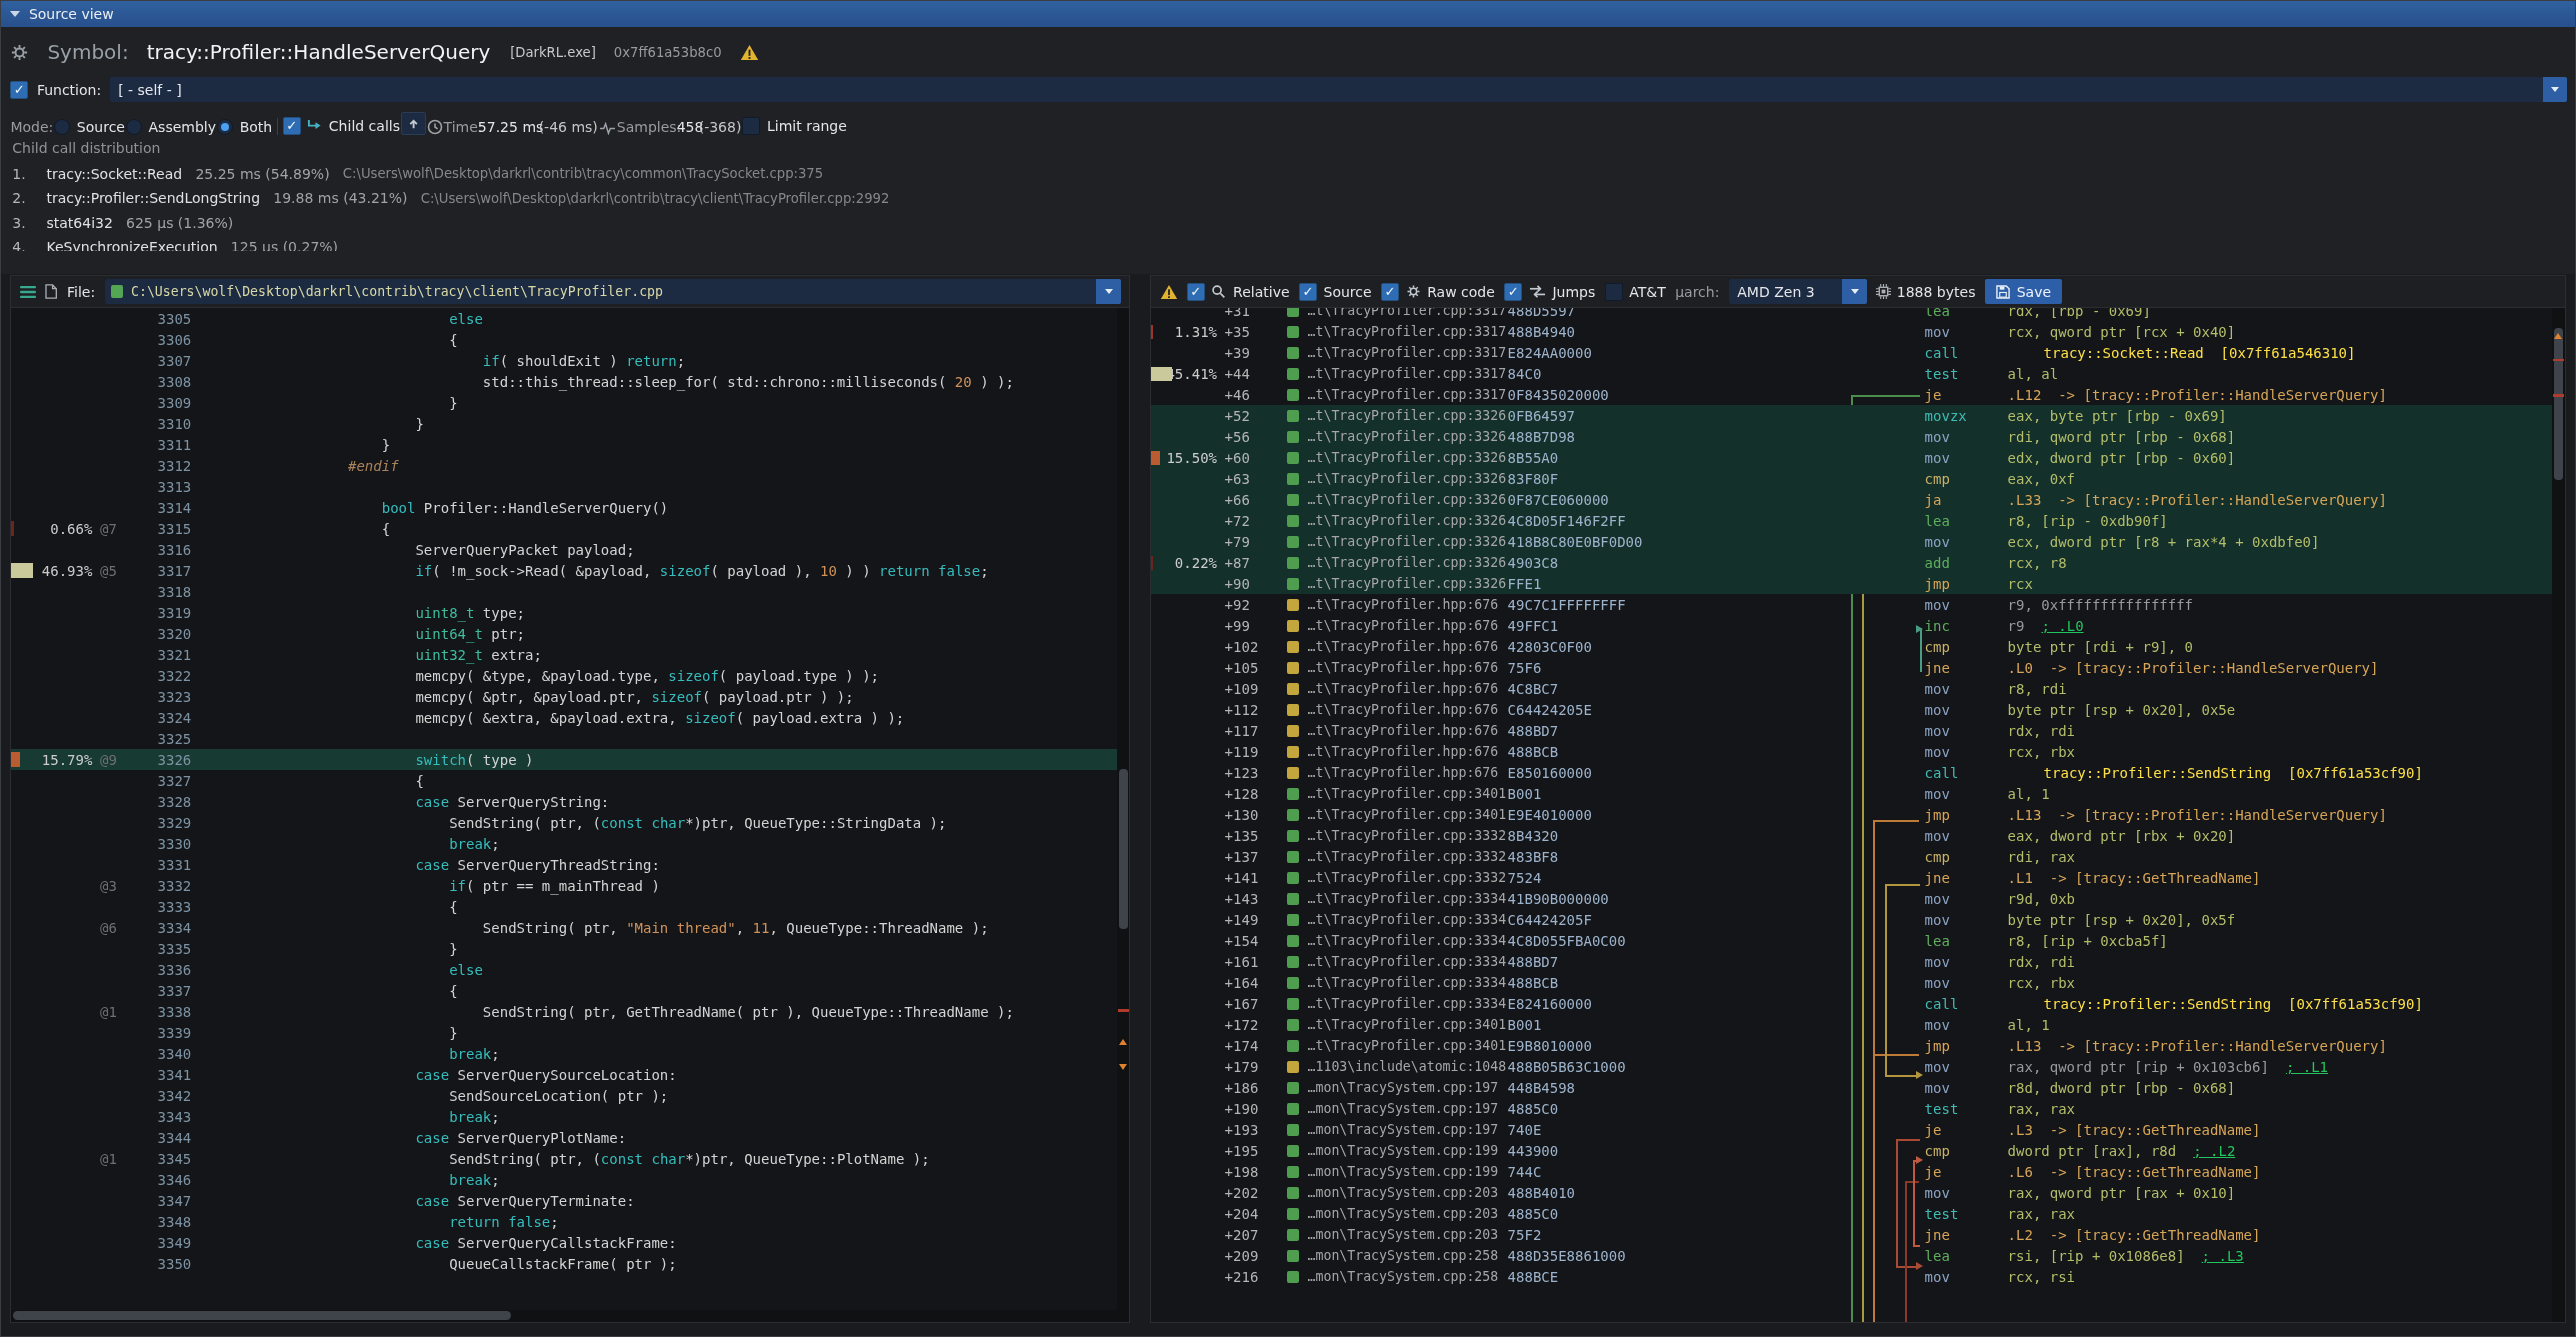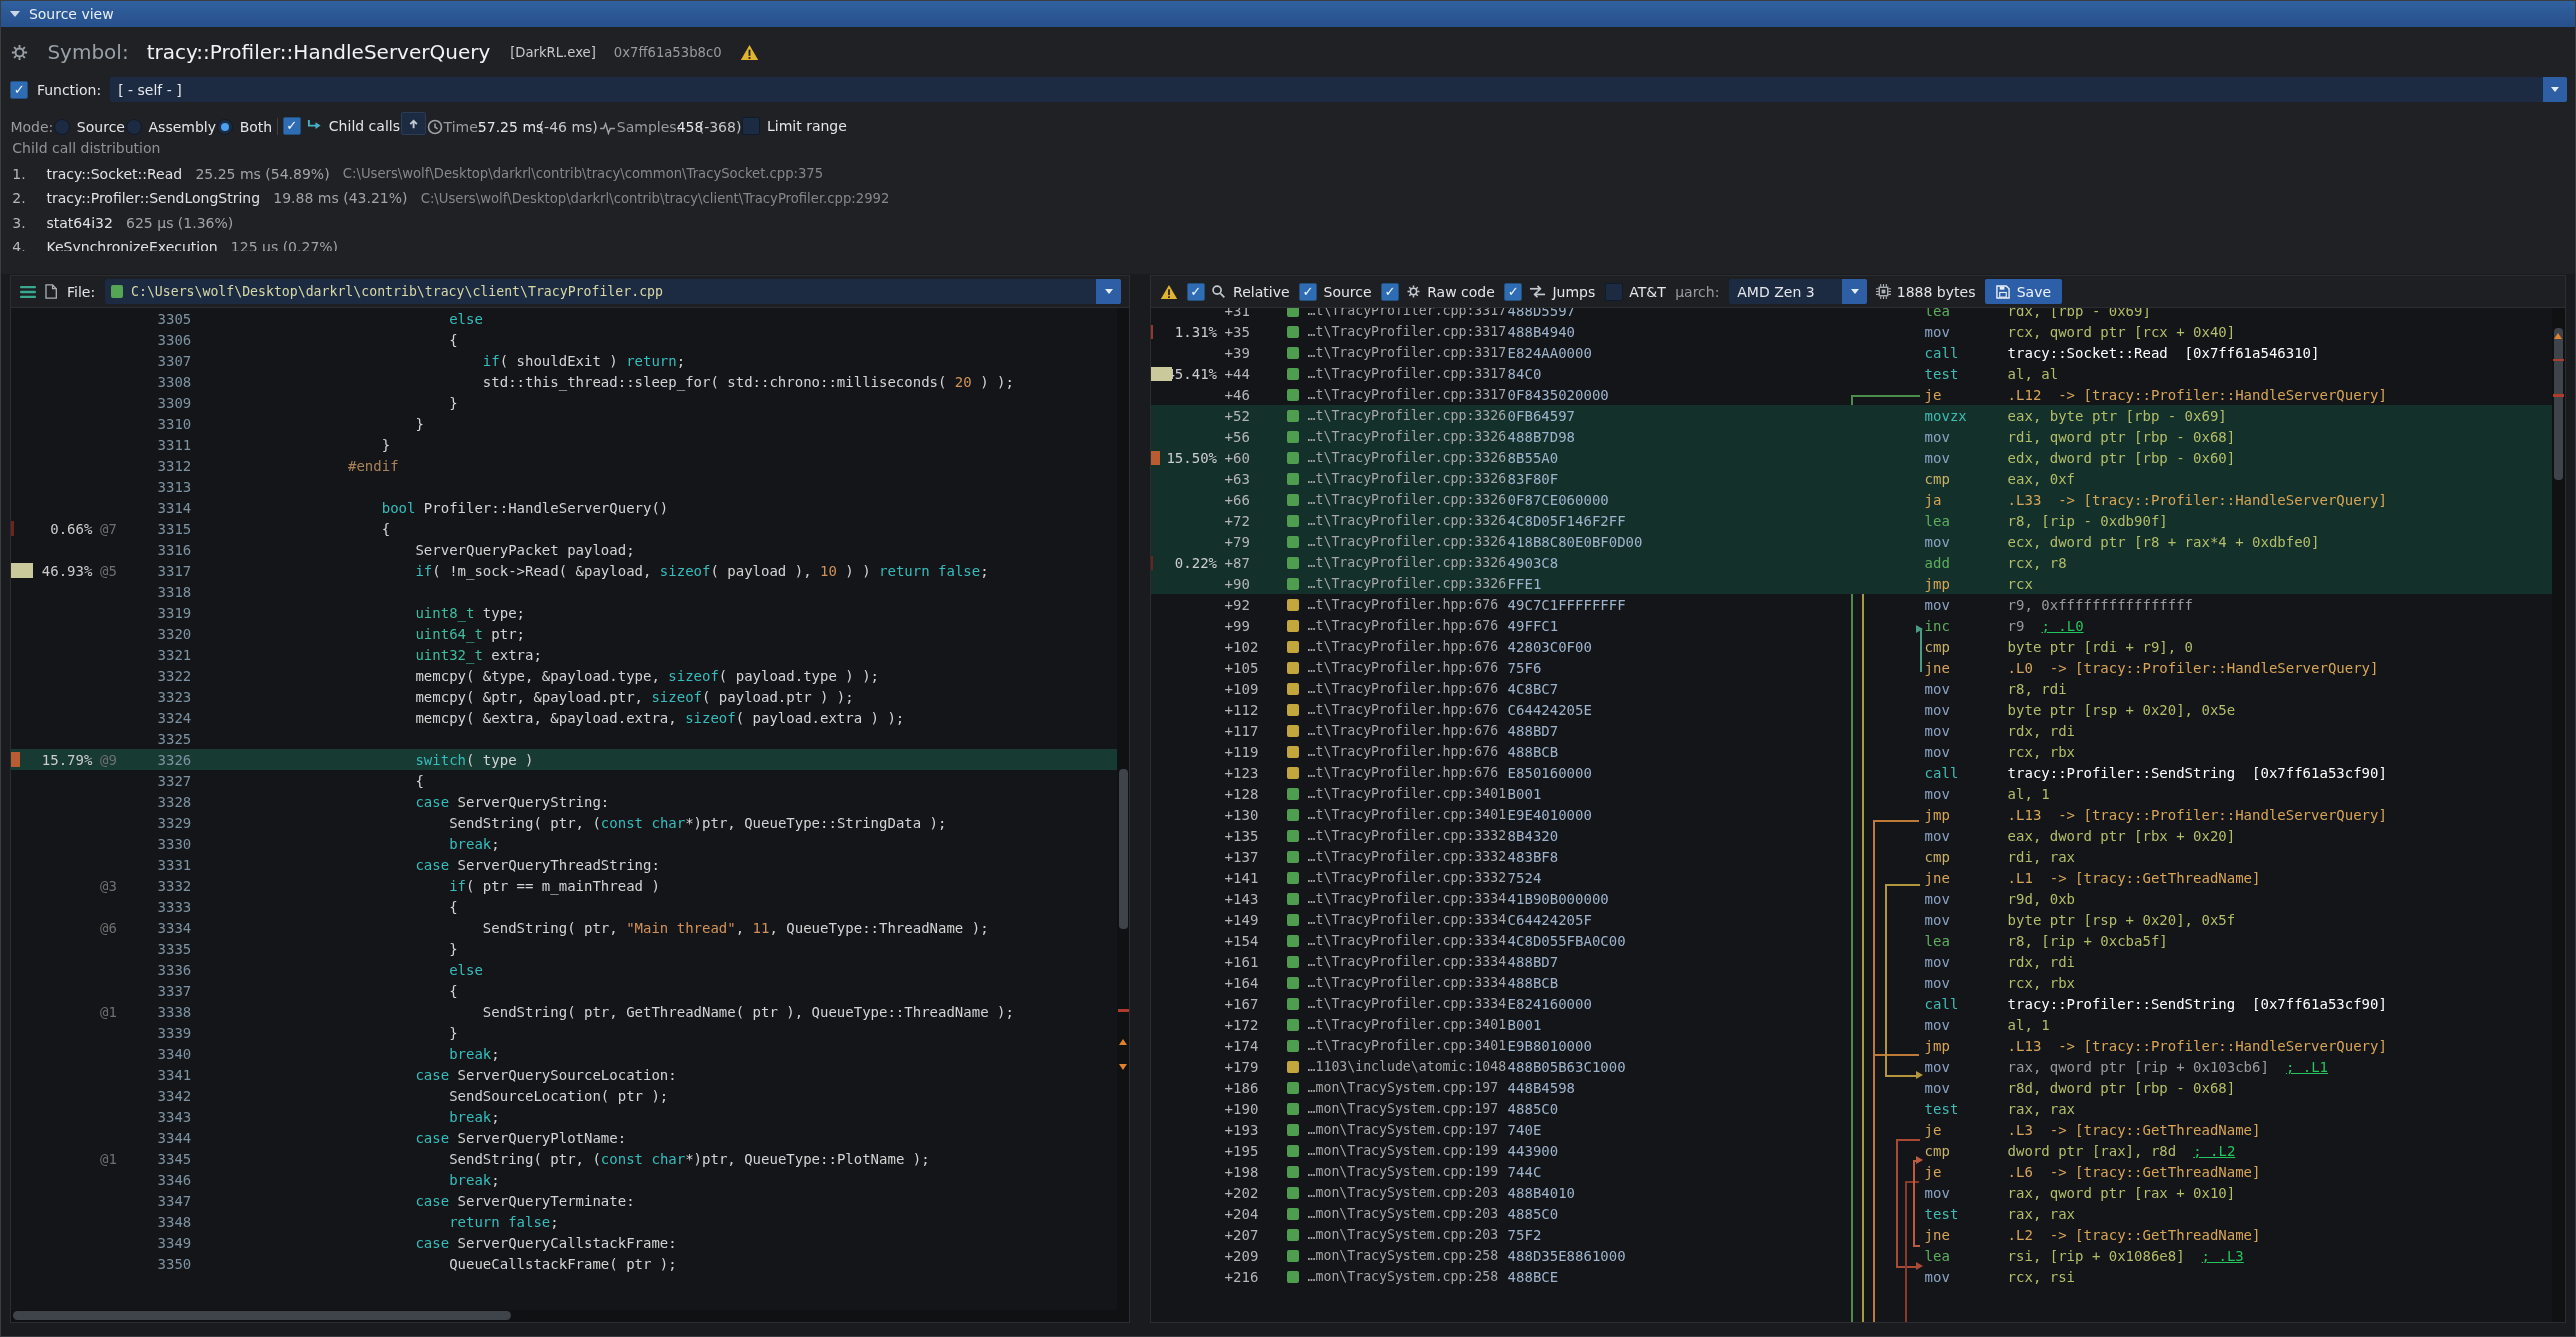--- a/index.html
+++ b/index.html
@@ -75,35 +75,35 @@
     font-family:"DejaVu Sans Mono", monospace; font-size:14px; white-space:pre; padding-left:7.6px; }
   .src-row.hl { background:#173a32; }
   .asm-row.hl { background:#13302a; }
   .pbar { position:absolute; left:0; top:15%; height:70%; }
 
   .spct { width:81px; text-align:right; padding-right:7.6px; color:#cdcdcd; flex:none; }
   .ssym { width:42px; color:#6f6f6f; flex:none; }
   .snum { width:55px; text-align:right; padding-right:5.7px; color:#7d93a3; flex:none; }
   .scode { padding-left:151px; }
   .c-d { color:#d4d4d4; } .c-k { color:#36bdbd; } .c-t { color:#3dbd9e; }
-  .c-n { color:#d0925a; } .c-s { color:#d0925a; } .c-p { color:#a9835a; }
+  .c-n { color:#d0925a; } .c-s { color:#d0925a; } .c-p { color:#a9835a;font-style:italic; }
 
   .apct { width:66px; text-align:right; padding-right:7.6px; color:#cdcdcd; flex:none; }
   .aaddr { width:62px; color:#b5b5b5; flex:none; }
   .ficon { width:21px; flex:none; display:flex; align-items:center; }
   .ficon::before { content:''; width:12.3px; height:12.3px; border-radius:1.9px; }
   .ficon.fg::before { background:#4f9e4f; }
   .ficon.fy::before { background:#c3a63c; }
   .fpath { width:200px; color:#a6a6a6; font-size:13.2px; overflow:hidden; flex:none; }
   .ahex { width:149px; color:#9db3cc; flex:none; }
   .jsp { width:268px; flex:none; }
   .amn { width:83px; flex:none; }
   .mn-mov { color:#8ba3c4; } .mn-teal { color:#3fbcb4; } .mn-jmp { color:#d7a557; }
   .mn-grn { color:#5fae5f; } .mn-yel { color:#c9b267; }
-  .op-def { color:#b4bd6a; } .op-call { color:#ffffff; } .op-jmp { color:#d7a557; } .op-dim { color:#9a9a9a; }
+  .op-def { color:#b4bd6a; } .op-call { color:#fde047;margin-left:36px; } .op-jmp { color:#d7a557; } .op-dim { color:#9a9a9a; }
   .acmt { color:#22c55e; margin-left:17px;text-decoration:underline; }
 
   .jumps-overlay { position:absolute; left:506px; top:0; width:268px; pointer-events:none; }
   .jline { position:absolute; width:1.9px; }
   .jstub { position:absolute; height:1.9px; }
   .jarrow { position:absolute; left:259px; width:0; height:0;
     border-top:4.7px solid transparent; border-bottom:4.7px solid transparent; border-left:7.6px solid; }
 
   
   .vsb { position:absolute; top:32px; bottom:12.3px; right:0; width:12.3px; background:#101113; }

